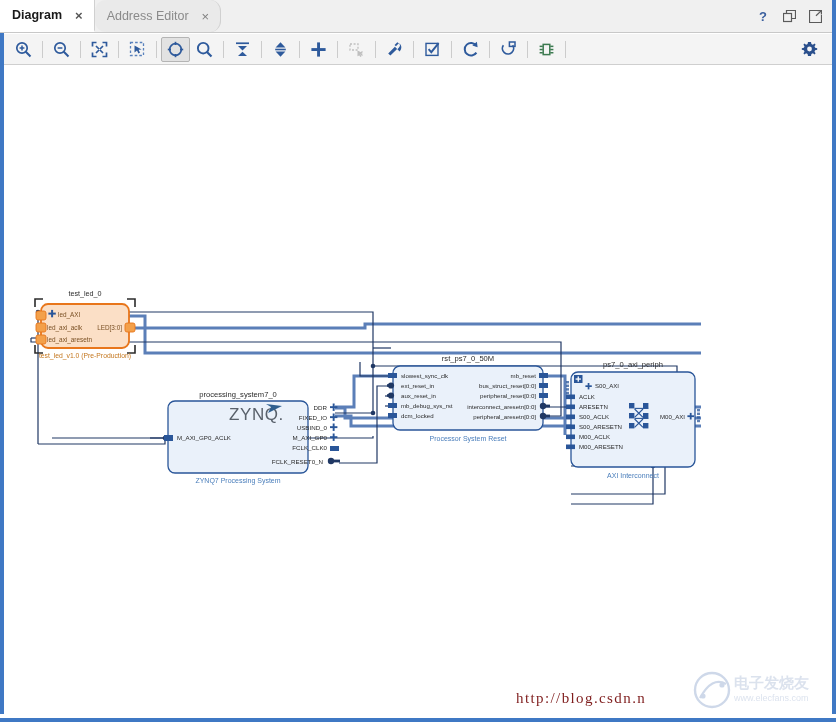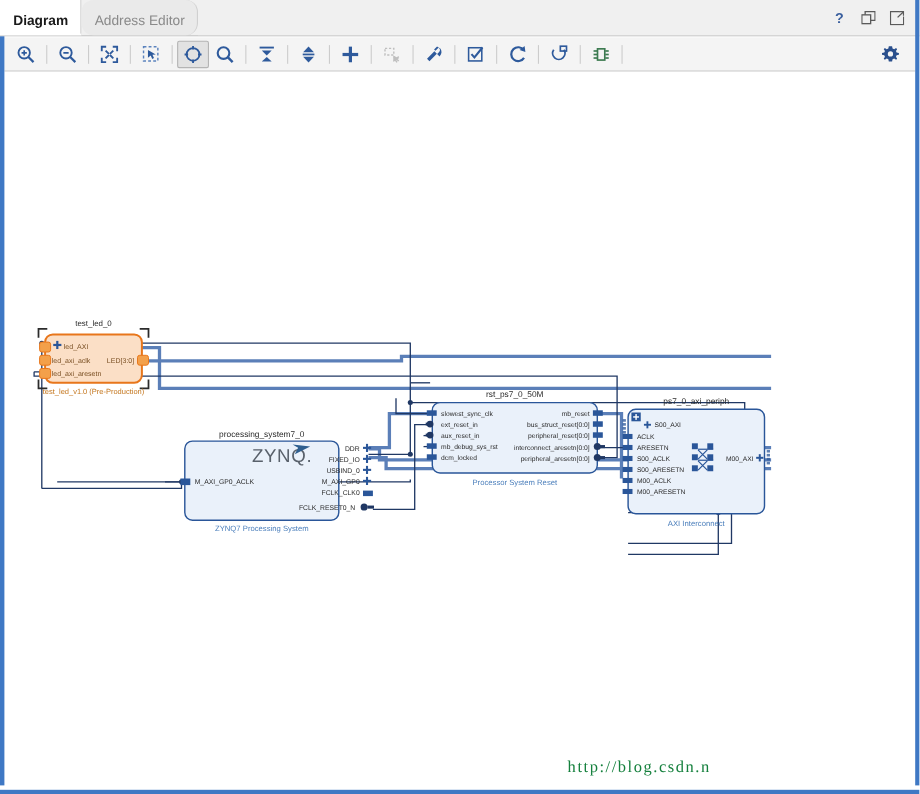--- a/index.html
+++ b/index.html
@@ -28,25 +28,24 @@
 
   
   .tabbar {
     position:absolute; left:0; top:0; width:836px; height:33px;
     background:#f0f0f0;
     border-bottom:1px solid #c8c8c8;
     display:flex; align-items:stretch;
   }
   .tab {
     display:flex; align-items:center; gap:13px;
-    padding:12px 11px 0 12px;
+    padding:0 11px 0 12px;
     font-size:12.5px;
     border-right:1px solid #d0d0d0;
     cursor:default;
-    flex-direction:column;
   }
   .tab.active {
     background:#ffffff;
     color:#1a1a1a;
     font-weight:bold;
     border-bottom:2px solid #ffffff;
   }
   .tab.inactive { background:#eaeaea; color:#8a8a8a;border-radius:11px; }
   .tab-close {
     font-size:13px; color:#808080; line-height:1;
@@ -85,21 +84,21 @@
   .canvas {
     position:absolute; left:5px; top:66px; width:696px; height:648px;
     background:#ffffff; overflow:hidden;
   }
   .canvas svg { position:absolute; left:0; top:0; }
 
   
   .wm-url {
     position:absolute; left:516px; top:690px;
     font-family:"Liberation Serif", serif;
-    font-size:15px; color:#15803d; letter-spacing:1.4px;
+    font-size:15px; color:#7f1d1d; letter-spacing:1.4px;
     white-space:nowrap; pointer-events:none;
   }
   .wm-logo {
     position:absolute; left:690px; top:668px;
     width:130px; height:48px; pointer-events:none; opacity:0.5;
   }
 </style>
 </head>
 <body>
 
@@ -545,17 +544,27 @@
         <text x="788" y="355" font-family="Liberation Sans, sans-serif" font-size="7" fill="#2b2b2b">DDR</text>
       </g>
       <g>
         <path d="M764 356 L775 356 L781 362 L775 368 L764 368 Z" fill="#dce6f2" stroke="#2a5699" stroke-width="1.5"></path>
         <text x="788" y="365" font-family="Liberation Sans, sans-serif" font-size="7" fill="#2b2b2b">FIXED_IO</text>
       </g>
     </svg>
   </div>
 
   <div class="wm-url">http://blog.csdn.n</div>
+  <div class="wm-logo">
+    <svg width="130" height="48" viewBox="0 0 130 48">
+      <circle cx="22" cy="22" r="17" fill="none" stroke="#9fb3d4" stroke-width="2.4"></circle>
+      <path d="M10 30 Q22 8 36 16" fill="none" stroke="#9fb3d4" stroke-width="2.2"></path>
+      <circle cx="13" cy="28" r="2.6" fill="#9fb3d4"></circle>
+      <circle cx="32" cy="17" r="2.6" fill="#9fb3d4"></circle>
+      <text x="44" y="20" font-family="Liberation Sans, sans-serif" font-size="15" font-weight="bold" fill="#b9c6dd">电子发烧友</text>
+      <text x="44" y="33" font-family="Liberation Sans, sans-serif" font-size="9" fill="#b9c6dd">www.elecfans.com</text>
+    </svg>
+  </div>
 
   <div class="edge-left"></div>
   <div class="edge-right"></div>
   <div class="edge-bottom"></div>
 </div>
 
 </body></html>

